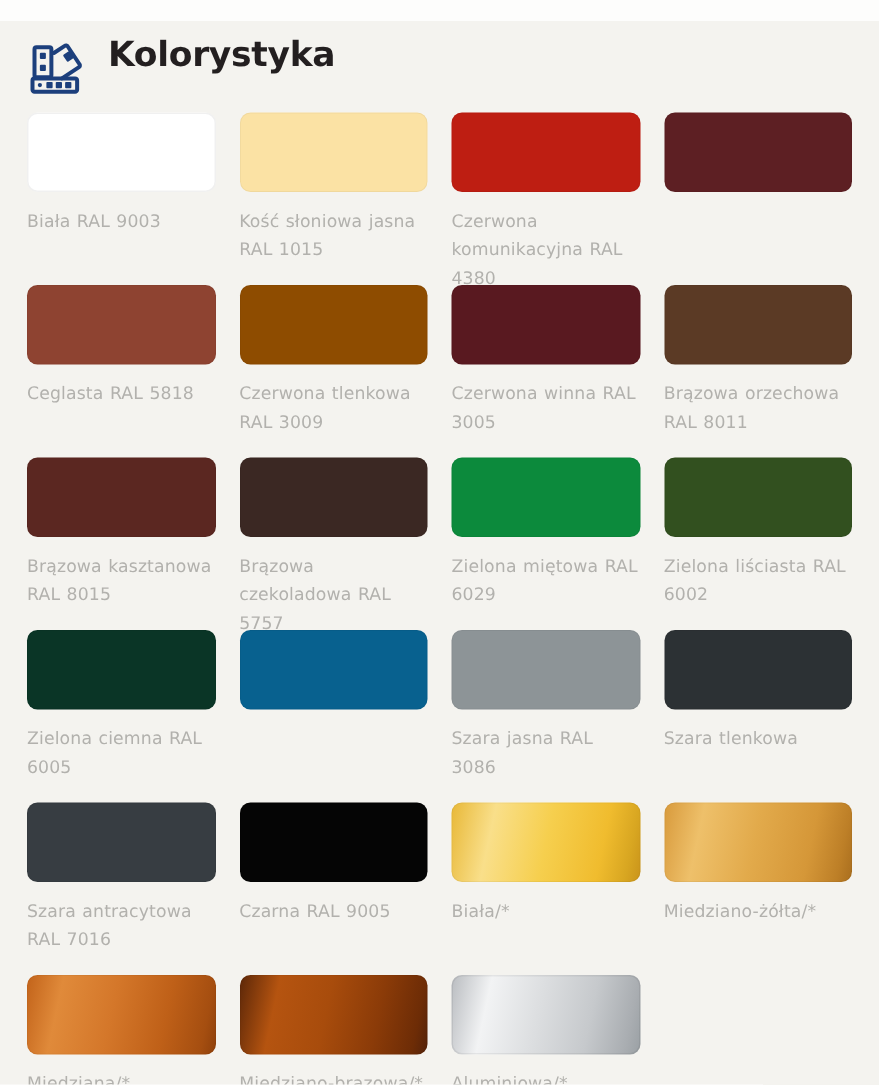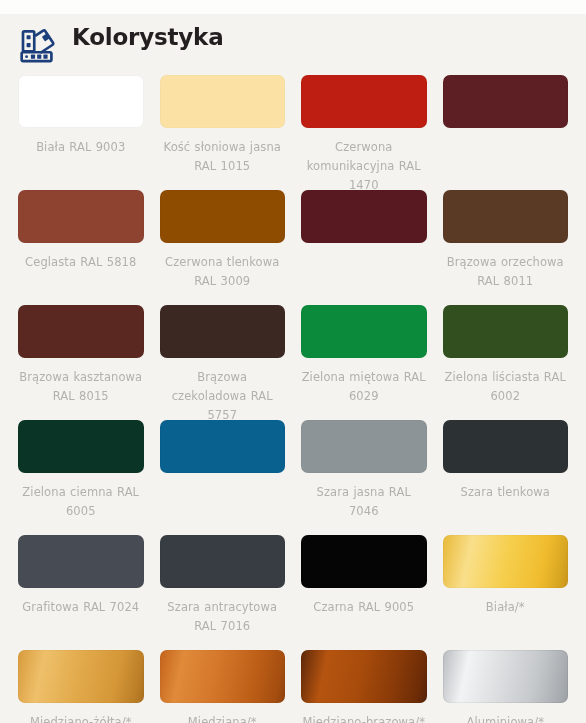--- a/index.html
+++ b/index.html
@@ -62,21 +62,20 @@
   
   .grid {
     display: grid;
     grid-template-columns: repeat(4, 1fr);
     column-gap: 0px;
     row-gap: 0px;
   }
 
   .swatch-cell {
     padding: 7px 8px 0 8px;
-    text-align: center;
     height: 115px;
   }
 
   .swatch-chip {
     width: 100%;
     height: 53px;
     border-radius: 7px;
     margin: 0 auto;
     box-shadow: 0 0 0 0.6px rgba(0,0,0,0.045) inset;
   }
@@ -128,35 +127,36 @@
         <div class="swatch-cell">
           <div class="swatch-chip has-border" style="background: rgb(255, 255, 255);"></div>
           <div class="swatch-label">Biała RAL 9003</div>
         </div>
         <div class="swatch-cell">
           <div class="swatch-chip" style="background: rgb(251, 226, 164);"></div>
           <div class="swatch-label">Kość słoniowa jasna RAL 1015</div>
         </div>
         <div class="swatch-cell">
           <div class="swatch-chip" style="background: rgb(190, 30, 18);"></div>
-          <div class="swatch-label">Czerwona komunikacyjna RAL 1470</div>
+          <div class="swatch-label">Czerwona komunikacyjna RAL 4380</div>
         </div>
         <div class="swatch-cell">
           <div class="swatch-chip" style="background: rgb(93, 31, 35);"></div>
         </div>
         <div class="swatch-cell">
           <div class="swatch-chip" style="background: rgb(142, 67, 49);"></div>
           <div class="swatch-label">Ceglasta RAL 5818</div>
         </div>
         <div class="swatch-cell">
           <div class="swatch-chip" style="background: rgb(142, 76, 0);"></div>
           <div class="swatch-label">Czerwona tlenkowa RAL 3009</div>
         </div>
         <div class="swatch-cell">
           <div class="swatch-chip" style="background: rgb(89, 25, 32);"></div>
+          <div class="swatch-label">Czerwona winna RAL 3005</div>
         </div>
         <div class="swatch-cell">
           <div class="swatch-chip" style="background: rgb(91, 58, 37);"></div>
           <div class="swatch-label">Brązowa orzechowa RAL 8011</div>
         </div>
         <div class="swatch-cell">
           <div class="swatch-chip" style="background: rgb(91, 39, 33);"></div>
           <div class="swatch-label">Brązowa kasztanowa RAL 8015</div>
         </div>
         <div class="swatch-cell">
@@ -173,31 +173,27 @@
         </div>
         <div class="swatch-cell">
           <div class="swatch-chip" style="background: rgb(10, 53, 38);"></div>
           <div class="swatch-label">Zielona ciemna RAL 6005</div>
         </div>
         <div class="swatch-cell">
           <div class="swatch-chip" style="background: rgb(8, 97, 143);"></div>
         </div>
         <div class="swatch-cell">
           <div class="swatch-chip" style="background: rgb(141, 148, 151);"></div>
-          <div class="swatch-label">Szara jasna RAL 7046</div>
+          <div class="swatch-label">Szara jasna RAL 3086</div>
         </div>
         <div class="swatch-cell">
           <div class="swatch-chip" style="background: rgb(44, 49, 52);"></div>
           <div class="swatch-label">Szara tlenkowa</div>
         </div>
         <div class="swatch-cell">
-          <div class="swatch-chip" style="background: rgb(71, 75, 83);"></div>
-          <div class="swatch-label">Grafitowa RAL 7024</div>
-        </div>
-        <div class="swatch-cell">
           <div class="swatch-chip" style="background: rgb(55, 61, 66);"></div>
           <div class="swatch-label">Szara antracytowa RAL 7016</div>
         </div>
         <div class="swatch-cell">
           <div class="swatch-chip" style="background: rgb(5, 5, 5);"></div>
           <div class="swatch-label">Czarna RAL 9005</div>
         </div>
         <div class="swatch-cell">
           <div class="swatch-chip" style="background: linear-gradient(102deg, rgb(232, 184, 56) 0%, rgb(249, 223, 138) 22%, rgb(246, 207, 78) 50%, rgb(240, 188, 46) 78%, rgb(216, 166, 33) 92%, rgb(201, 147, 26) 100%);"></div>
           <div class="swatch-label">Biała/*</div>

